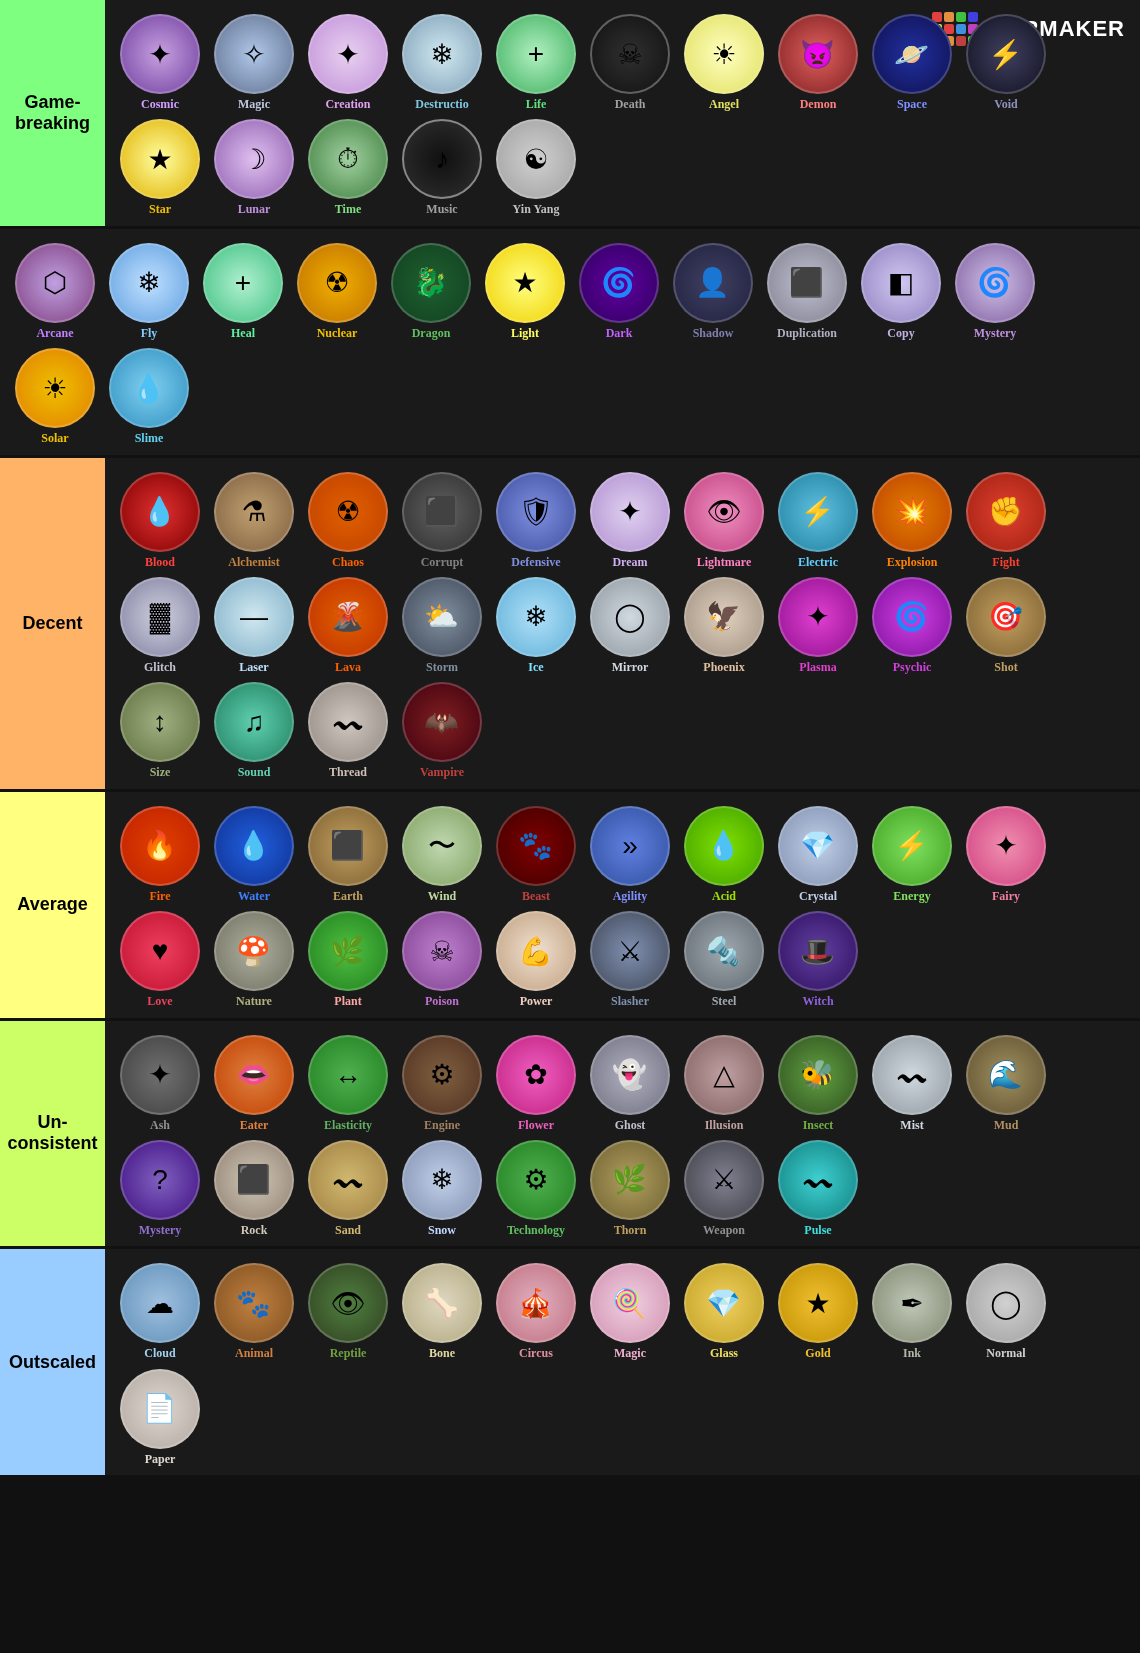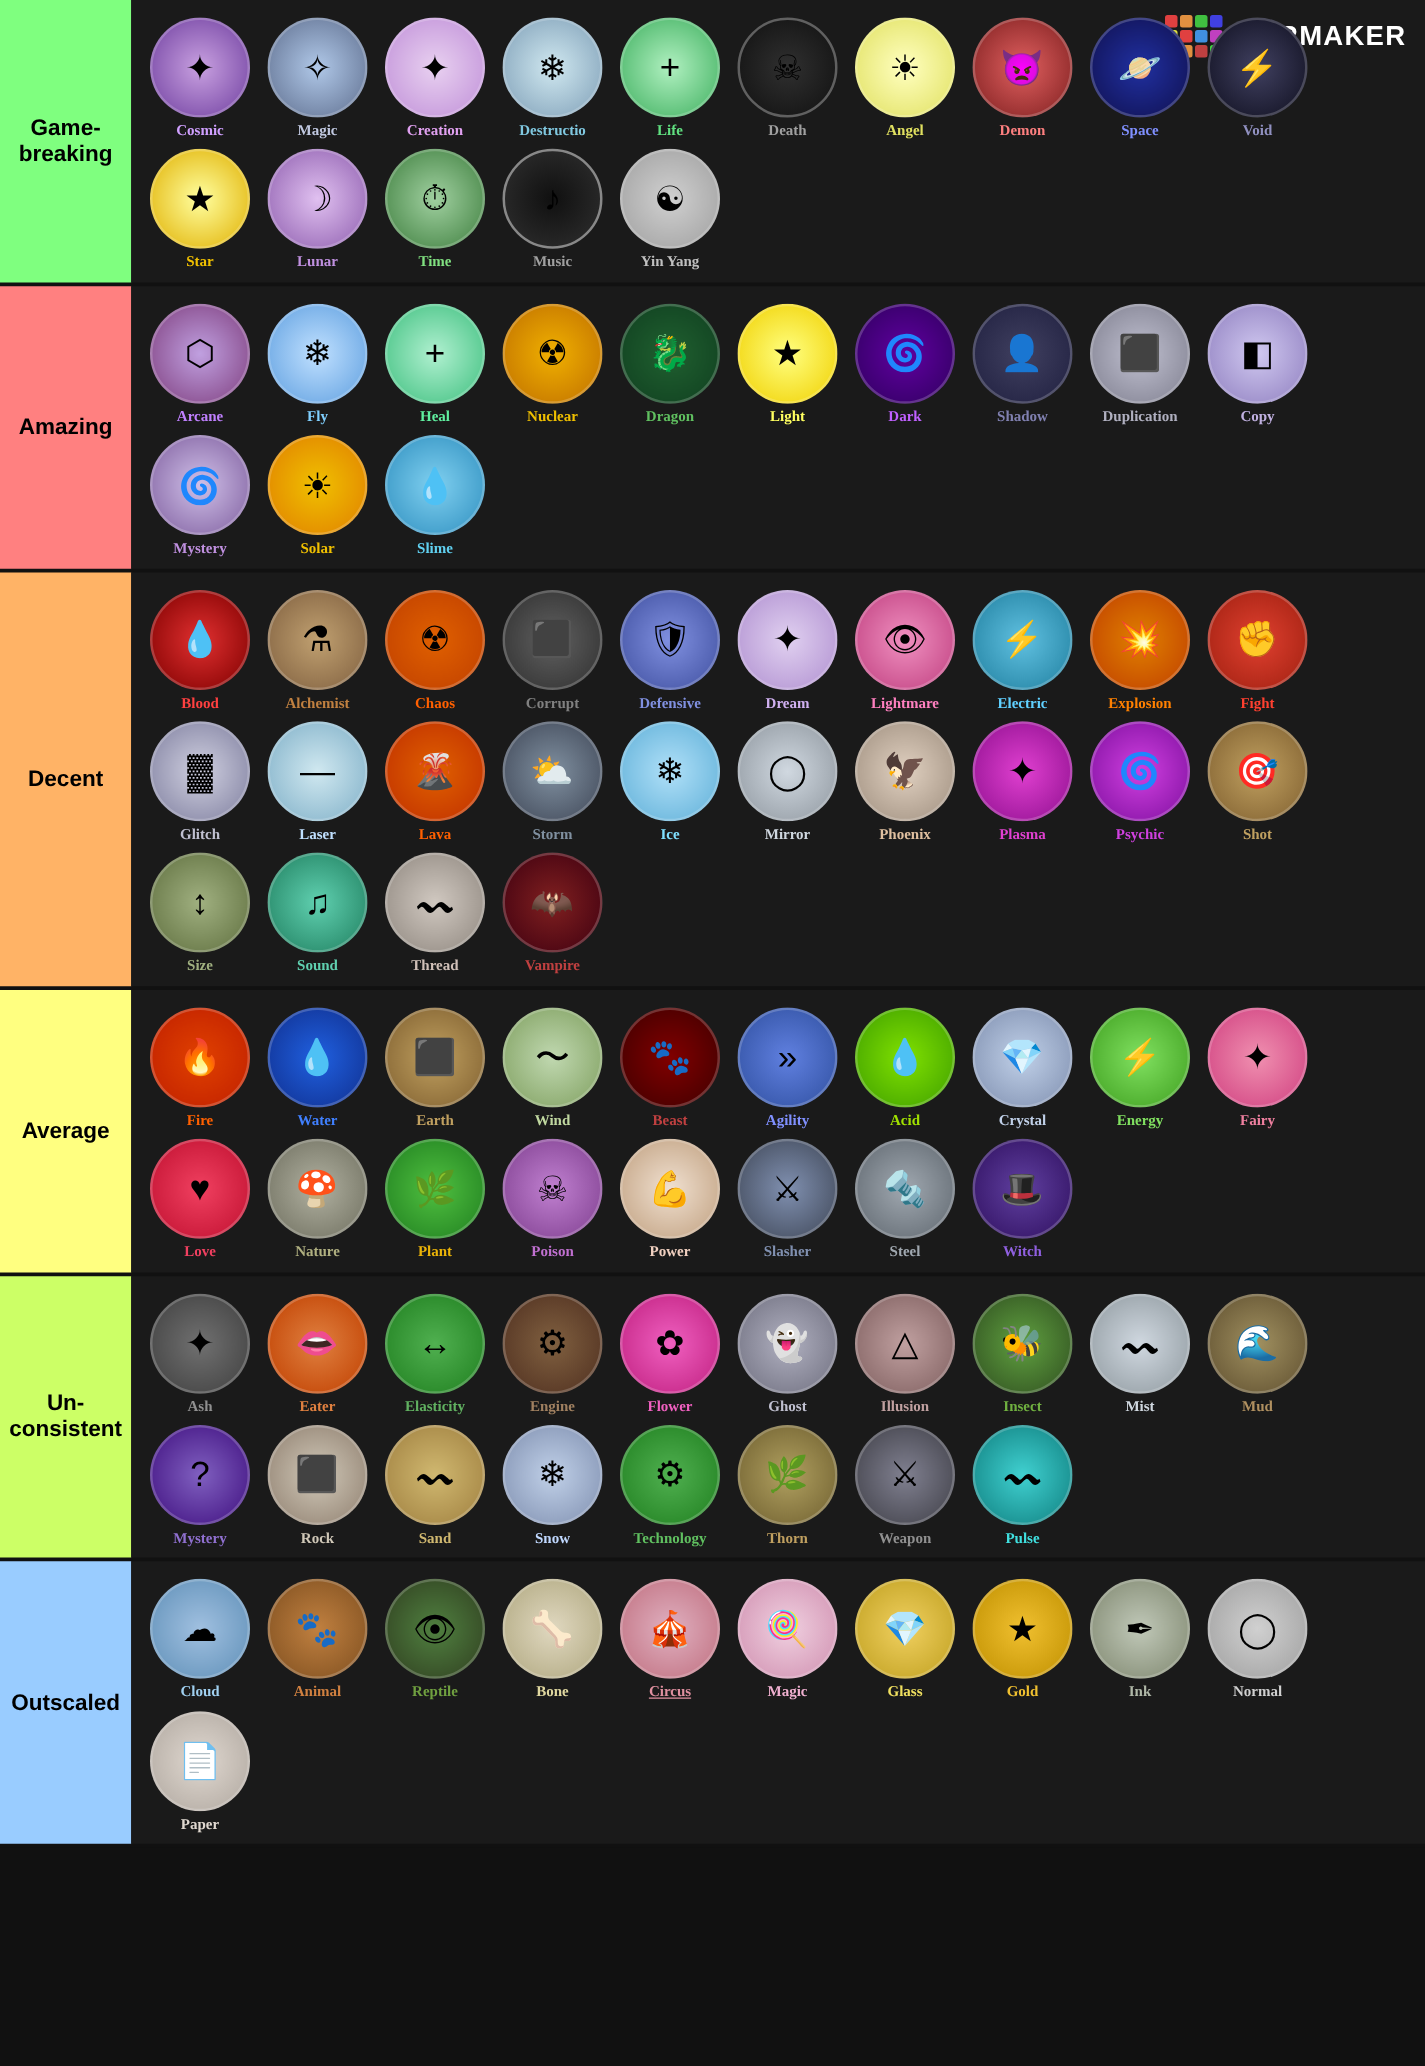--- a/index.html
+++ b/index.html
@@ -286,21 +286,20 @@
             <div class="ability-circle c-music" style="font-size: 28px;">♪</div>
             <div class="ability-name" style="color: rgb(160, 160, 160);">Music</div>
           </div>
           <div class="ability-item">
             <div class="ability-circle c-yinyang" style="font-size: 28px;">☯</div>
             <div class="ability-name" style="color: rgb(192, 192, 192);">Yin Yang</div>
           </div>
         </div>
       </div>
       <div class="tier-row">
-        <div class="tier-label tier-amazing" style="white-space: pre-line;">Amazing</div>
         <div class="tier-content">
           <div class="ability-item">
             <div class="ability-circle c-arcane" style="font-size: 28px;">⬡</div>
             <div class="ability-name" style="color: rgb(192, 128, 255);">Arcane</div>
           </div>
           <div class="ability-item">
             <div class="ability-circle c-fly" style="font-size: 28px;">❄</div>
             <div class="ability-name" style="color: rgb(128, 208, 255);">Fly</div>
           </div>
           <div class="ability-item">
@@ -496,21 +495,21 @@
           <div class="ability-item">
             <div class="ability-circle c-love" style="font-size: 28px;">♥</div>
             <div class="ability-name" style="color: rgb(240, 64, 96);">Love</div>
           </div>
           <div class="ability-item">
             <div class="ability-circle c-nature" style="font-size: 28px;">🍄</div>
             <div class="ability-name" style="color: rgb(176, 176, 128);">Nature</div>
           </div>
           <div class="ability-item">
             <div class="ability-circle c-plant" style="font-size: 28px;">🌿</div>
-            <div class="ability-name" style="color: #eab308;">Plant</div>
+            <div class="ability-name" style="color: #fca5a5;">Plant</div>
           </div>
           <div class="ability-item">
             <div class="ability-circle c-poison" style="font-size: 28px;">☠</div>
             <div class="ability-name" style="color: rgb(192, 112, 208);">Poison</div>
           </div>
           <div class="ability-item">
             <div class="ability-circle c-power" style="font-size: 28px;">💪</div>
             <div class="ability-name" style="color: rgb(240, 208, 192);">Power</div>
           </div>
           <div class="ability-item">
@@ -619,21 +618,21 @@
           <div class="ability-item">
             <div class="ability-circle c-reptile" style="font-size: 28px;">👁</div>
             <div class="ability-name" style="color: rgb(112, 160, 64);">Reptile</div>
           </div>
           <div class="ability-item">
             <div class="ability-circle c-bone" style="font-size: 28px;">🦴</div>
             <div class="ability-name" style="color: rgb(224, 216, 160);">Bone</div>
           </div>
           <div class="ability-item">
             <div class="ability-circle c-circus" style="font-size: 28px;">🎪</div>
-            <div class="ability-name" style="color: rgb(224, 144, 160); text-decoration: underline;">Circus</div>
+            <div class="ability-name" style="color: rgb(224, 144, 160);">Circus</div>
           </div>
           <div class="ability-item">
             <div class="ability-circle c-candy" style="font-size: 28px;">🍭</div>
             <div class="ability-name" style="color: rgb(240, 176, 208);">Magic</div>
           </div>
           <div class="ability-item">
             <div class="ability-circle c-glass" style="font-size: 28px;">💎</div>
             <div class="ability-name" style="color: rgb(240, 224, 96);">Glass</div>
           </div>
           <div class="ability-item">

